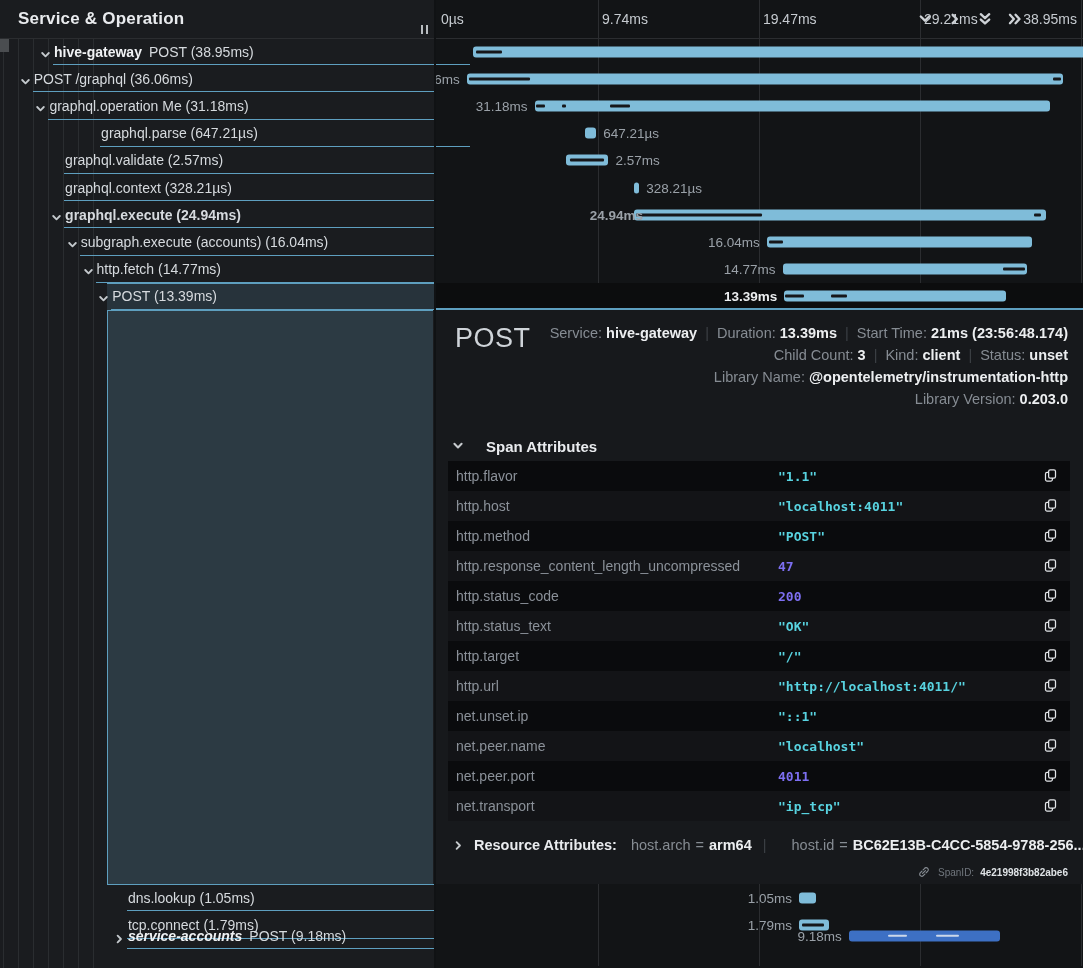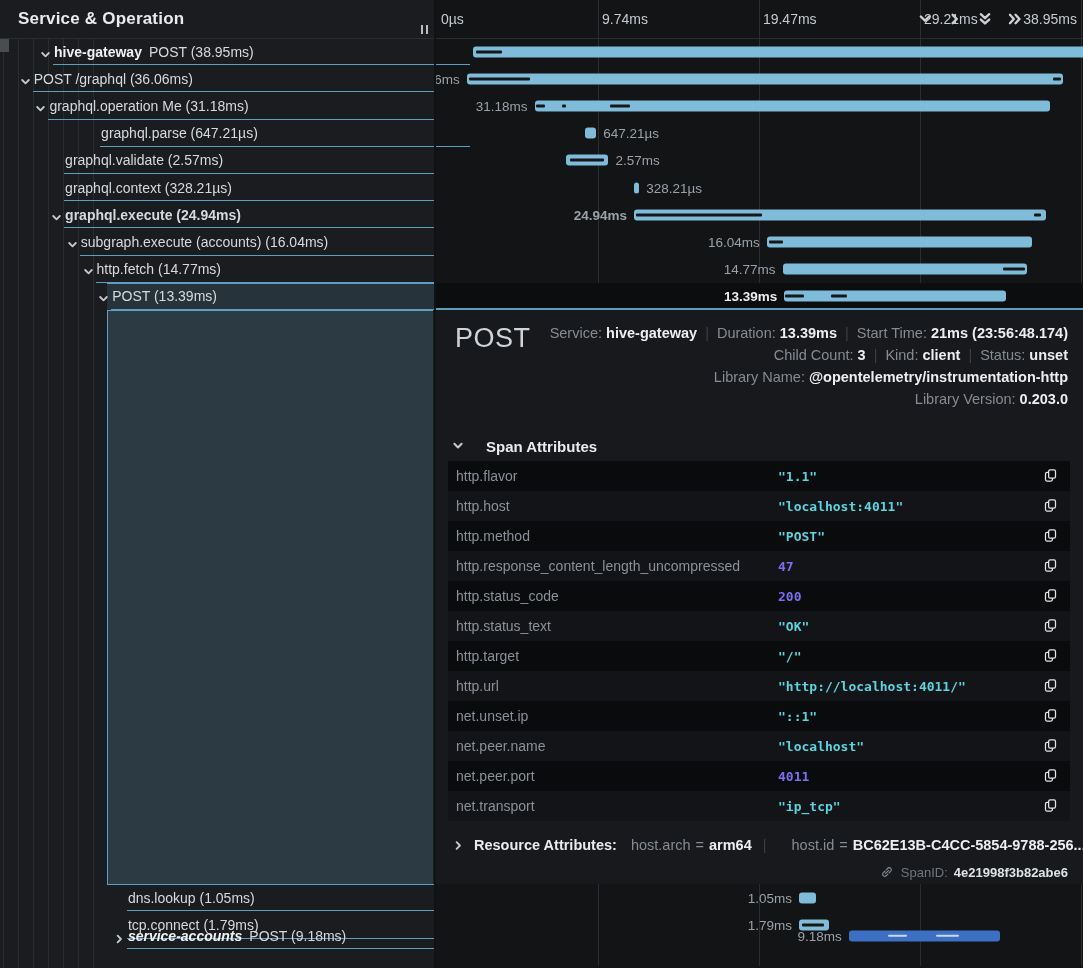--- a/index.html
+++ b/index.html
@@ -56,21 +56,21 @@
   .attr-val{position:absolute;left:330px;font-family:"DejaVu Sans Mono",monospace;font-size:13px;font-weight:700;white-space:nowrap;}
   .attr-val.string{color:#58d3e0;}
   .attr-val.number{color:#7d6ff2;}
   .copy-btn{position:absolute;right:12px;top:7px;width:16px;height:16px;cursor:pointer;background:none;border:none;padding:0;}
   .res-row{position:absolute;left:14px;top:527px;display:flex;align-items:center;white-space:nowrap;font-size:14.5px;}
   .res-row .t{font-weight:700;color:#e9ebee;margin-left:8px;}
   .res-row .k{color:#868c93;margin-left:14px;}
   .res-row .eq{color:#868c93;margin:0 5px;}
   .res-row .v{color:#eceef0;font-weight:700;}
   .res-sep{color:#3c4045;margin:0 11px;}
-  .spanid{position:absolute;right:15px;top:554px;display:flex;align-items:center;gap:6px;font-size:13px;white-space:nowrap;}
+  .spanid{position:absolute;right:15px;top:554px;display:flex;align-items:center;gap:6px;font-size:10px;white-space:nowrap;}
   .spanid .lab{color:#70767d;}
   .spanid .val{color:#dfe3e6;font-weight:700;}
   .botborder{left:107px;top:884px;width:327px;height:1px;background:#5e9fbf;}
 </style>
 </head>
 <body>
 
 <div class="stage">
   <div class="abs bg-left"></div>
   <div id="guides">
@@ -222,21 +222,21 @@
           <span class="chev" style="left: 51.1px;"><svg width="11" height="11" viewBox="0 0 10 10" fill="none" stroke="#c3c8cc" stroke-width="1.7" stroke-linecap="round" stroke-linejoin="round">
               <path d="M2 3.2 L5 6.2 L8 3.2"></path>
             </svg></span>
           <span class="tlabel" style="left: 65.1px;">graphql.execute (24.94ms)</span>
           <div class="rb" style="left: 64.1px; width: 369.9px;"></div>
         </div>
         <div class="time-cell">
           <div class="bar" style="left: 197.755px; width: 412.358px;"></div>
           <div class="seg" style="left: 200.235px; width: 125.659px;"></div>
           <div class="seg" style="left: 597.878px; width: 7.44031px;"></div>
-          <div class="blabel" style="right: 456px;">24.94ms</div>
+          <div class="blabel" style="right: 440px;">24.94ms</div>
         </div>
       </div>
       <div class="trow" style="top: 190.4px; height: 27.2px;">
         <div class="tree-cell">
           <span class="chev" style="left: 66.8px;"><svg width="11" height="11" viewBox="0 0 10 10" fill="none" stroke="#c3c8cc" stroke-width="1.7" stroke-linecap="round" stroke-linejoin="round">
               <path d="M2 3.2 L5 6.2 L8 3.2"></path>
             </svg></span>
           <span class="tlabel" style="left: 80.8px;">subgraph.execute (accounts) (16.04ms)</span>
           <div class="rb" style="left: 79.8px; width: 354.2px;"></div>
         </div>

